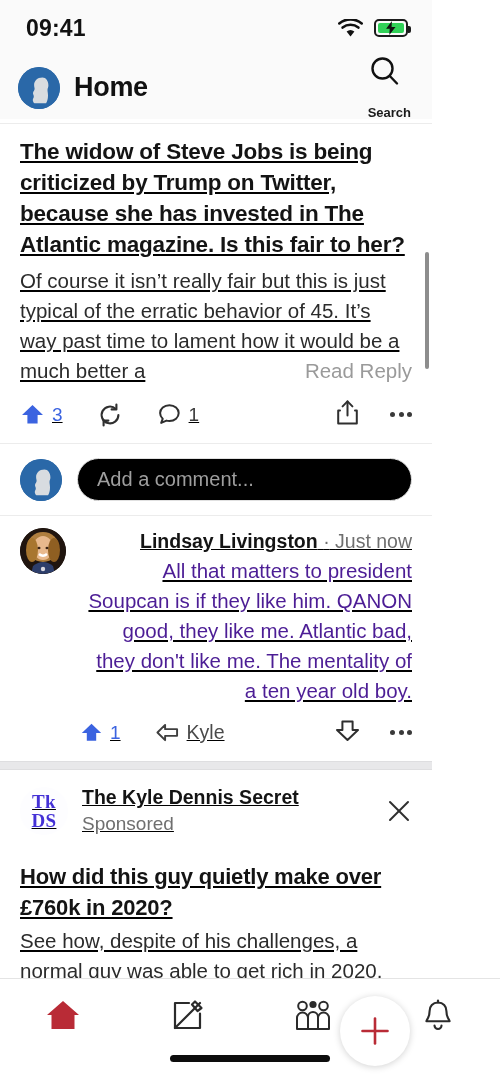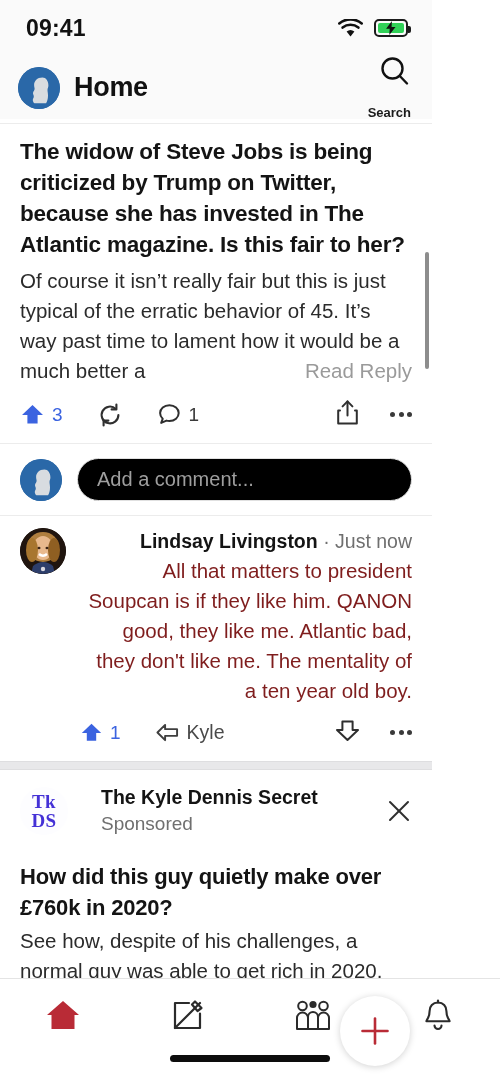--- a/index.html
+++ b/index.html
@@ -26,25 +26,25 @@
 
   
   .header {
     height:63px; background:#fafafa;
     display:flex; align-items:center; padding: 0 21px 0 18px;
     position:relative;
   }
   .hdr-left { display:flex; align-items:center; gap:14px; }
   .avatar-q { width:42px; height:42px; border-radius:50%; background:#2a68a8; position:relative; overflow:hidden; flex:none; }
   .hdr-title { font-size:27px; font-weight:700; color:#111; letter-spacing:-.3px; }
-  .hdr-search { margin-left:auto; display:flex; flex-direction:column; align-items:flex-end; gap:17px; }
+  .hdr-search { margin-left:auto; display:flex; flex-direction:column; align-items:flex-start; gap:17px; }
   .hdr-search-label { font-size:13px; font-weight:600; color:#1a1a1a; }
 
   
-  .feed { position:relative; background:#fff; }
+  .feed { position:relative; background:#fff;text-decoration:underline; }
   .sliver { height:5px; background:#fff; border-bottom:1px solid #ececec; }
 
   .post { padding: 12px 20px 0 20px; position:relative; }
   .post-title {
     font-size:22.5px; line-height:31px; font-weight:700; color:#141414;
     letter-spacing:-.2px;
   }
   .post-body-wrap { position:relative; margin-top:6px; }
   .post-body { font-size:20.5px; line-height:30px; color:#2b2b2b; }
   .readmore {
@@ -77,34 +77,34 @@
   
   .comment { display:flex; gap:14px; padding: 12px 20px 0 20px; text-align: right; }
   .avatar-photo {
     width:46px; height:46px; border-radius:50%; flex:none;
     background:#1d1410; position:relative; overflow:hidden;
   }
   .comment-main { flex:1; min-width:0; }
   .comment-head { font-size:19.5px; line-height:26px; }
   .comment-author { font-weight:700; color:#141414; }
   .comment-time { color:#6f6f6f; }
-  .comment-text { font-size:20.5px; line-height:30px; color:#7f1d1d; margin-top:2px; }
+  .comment-text { font-size:20.5px; line-height:30px; color:#4c1d95; margin-top:2px; }
   .comment-actions { display:flex; align-items:center; padding: 12px 0 14px 0; }
   .reply-label { font-size:19.5px; color:#4a4a4a; font-weight:500; }
 
   
   .ad { padding: 14px 20px 0 20px; position:relative; background:#fff; }
   .ad-head { display:flex; align-items:center; gap:14px; }
   .ad-logo {
     width:48px; height:48px; border-radius:50%; background:#fdfdff; flex:none;
     display:flex; flex-direction:column; align-items:center; justify-content:center;
     line-height:1; font-weight:700; color:#4431d6; font-family:"Liberation Serif", serif;
   }
   .ad-logo span { font-size:19px; letter-spacing:.3px; }
-  .ad-names { flex:1; padding-top:1px;margin-left:19px; }
+  .ad-names { flex:1; padding-top:1px; }
   .ad-name { font-size:19.5px; font-weight:700; color:#141414; line-height:25px; }
   .ad-sponsored { font-size:19px; color:#6f6f6f; line-height:27px; }
   .ad-close { margin-left:auto; padding-top:4px; }
   .ad-title { font-size:22px; line-height:31px; font-weight:700; color:#141414; margin-top:24px; letter-spacing:-.2px; }
   .ad-desc { font-size:20.5px; line-height:30px; color:#2b2b2b; margin-top:3px; }
   .ad-images { display:flex; gap:8px; margin-top:9px; }
   .ad-img { height:80px; flex:1; overflow:hidden; position:relative; }
 
   .fab {
     position:absolute; right:22px; top:877px;

